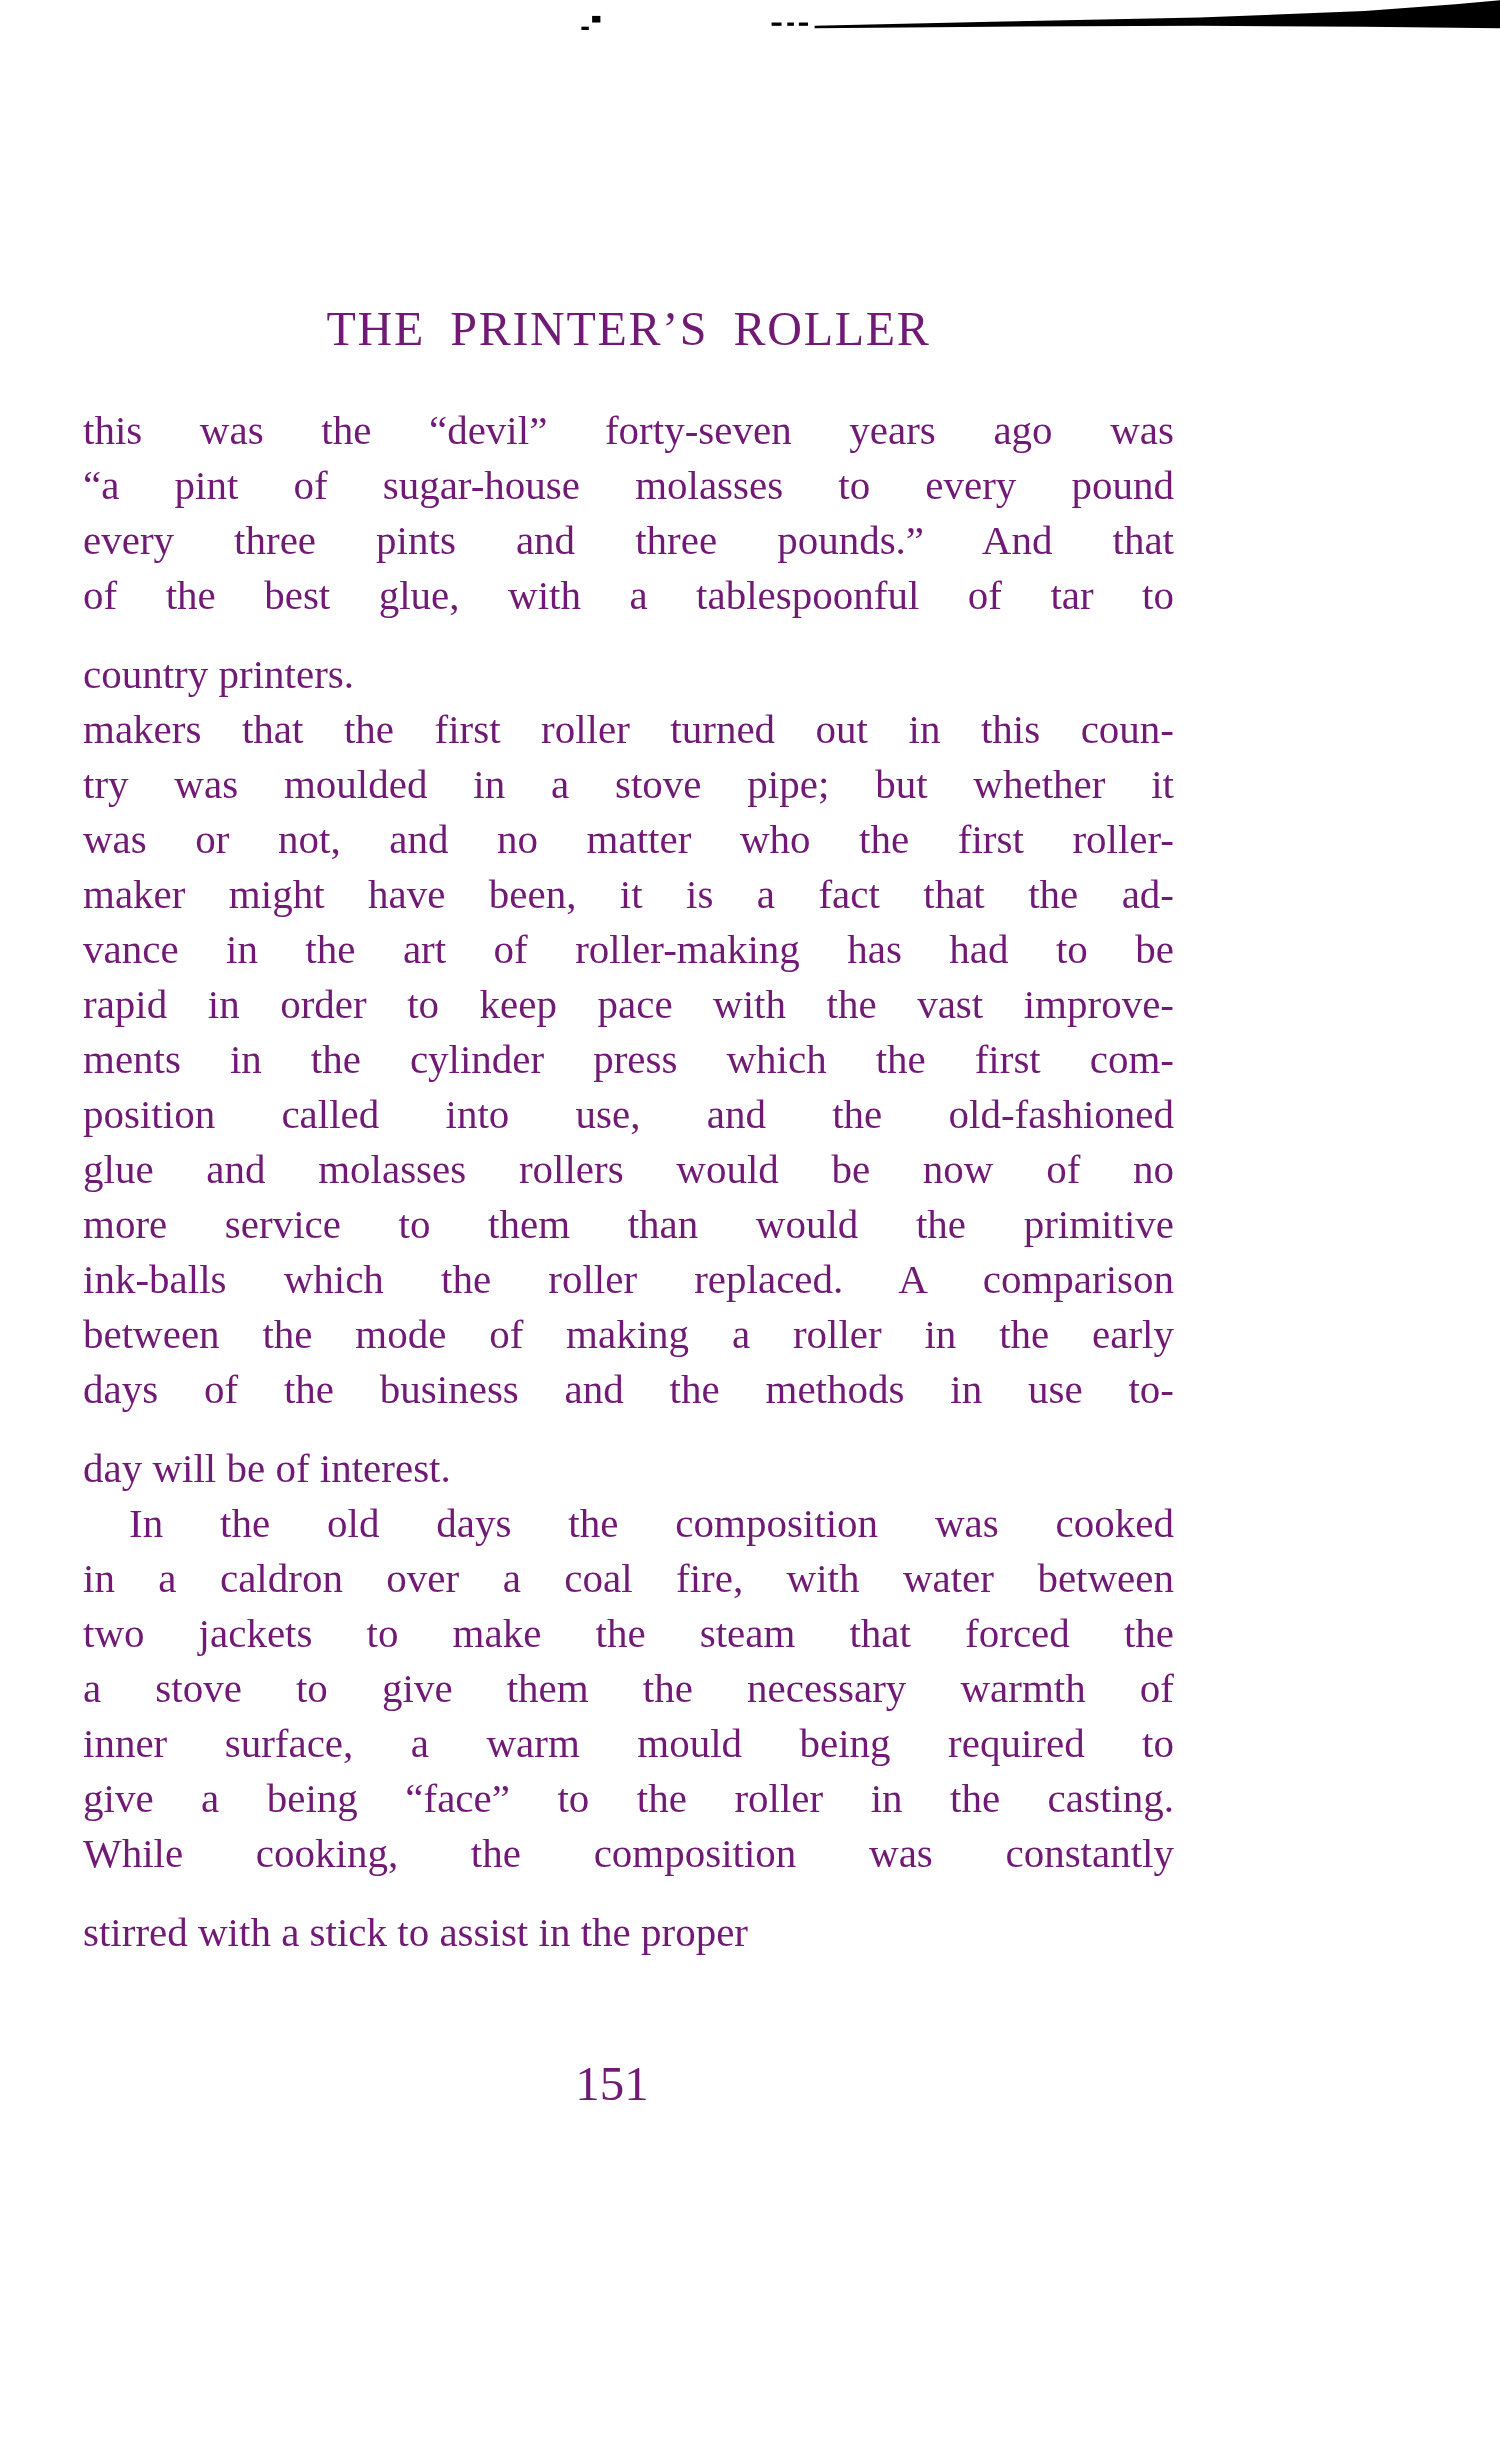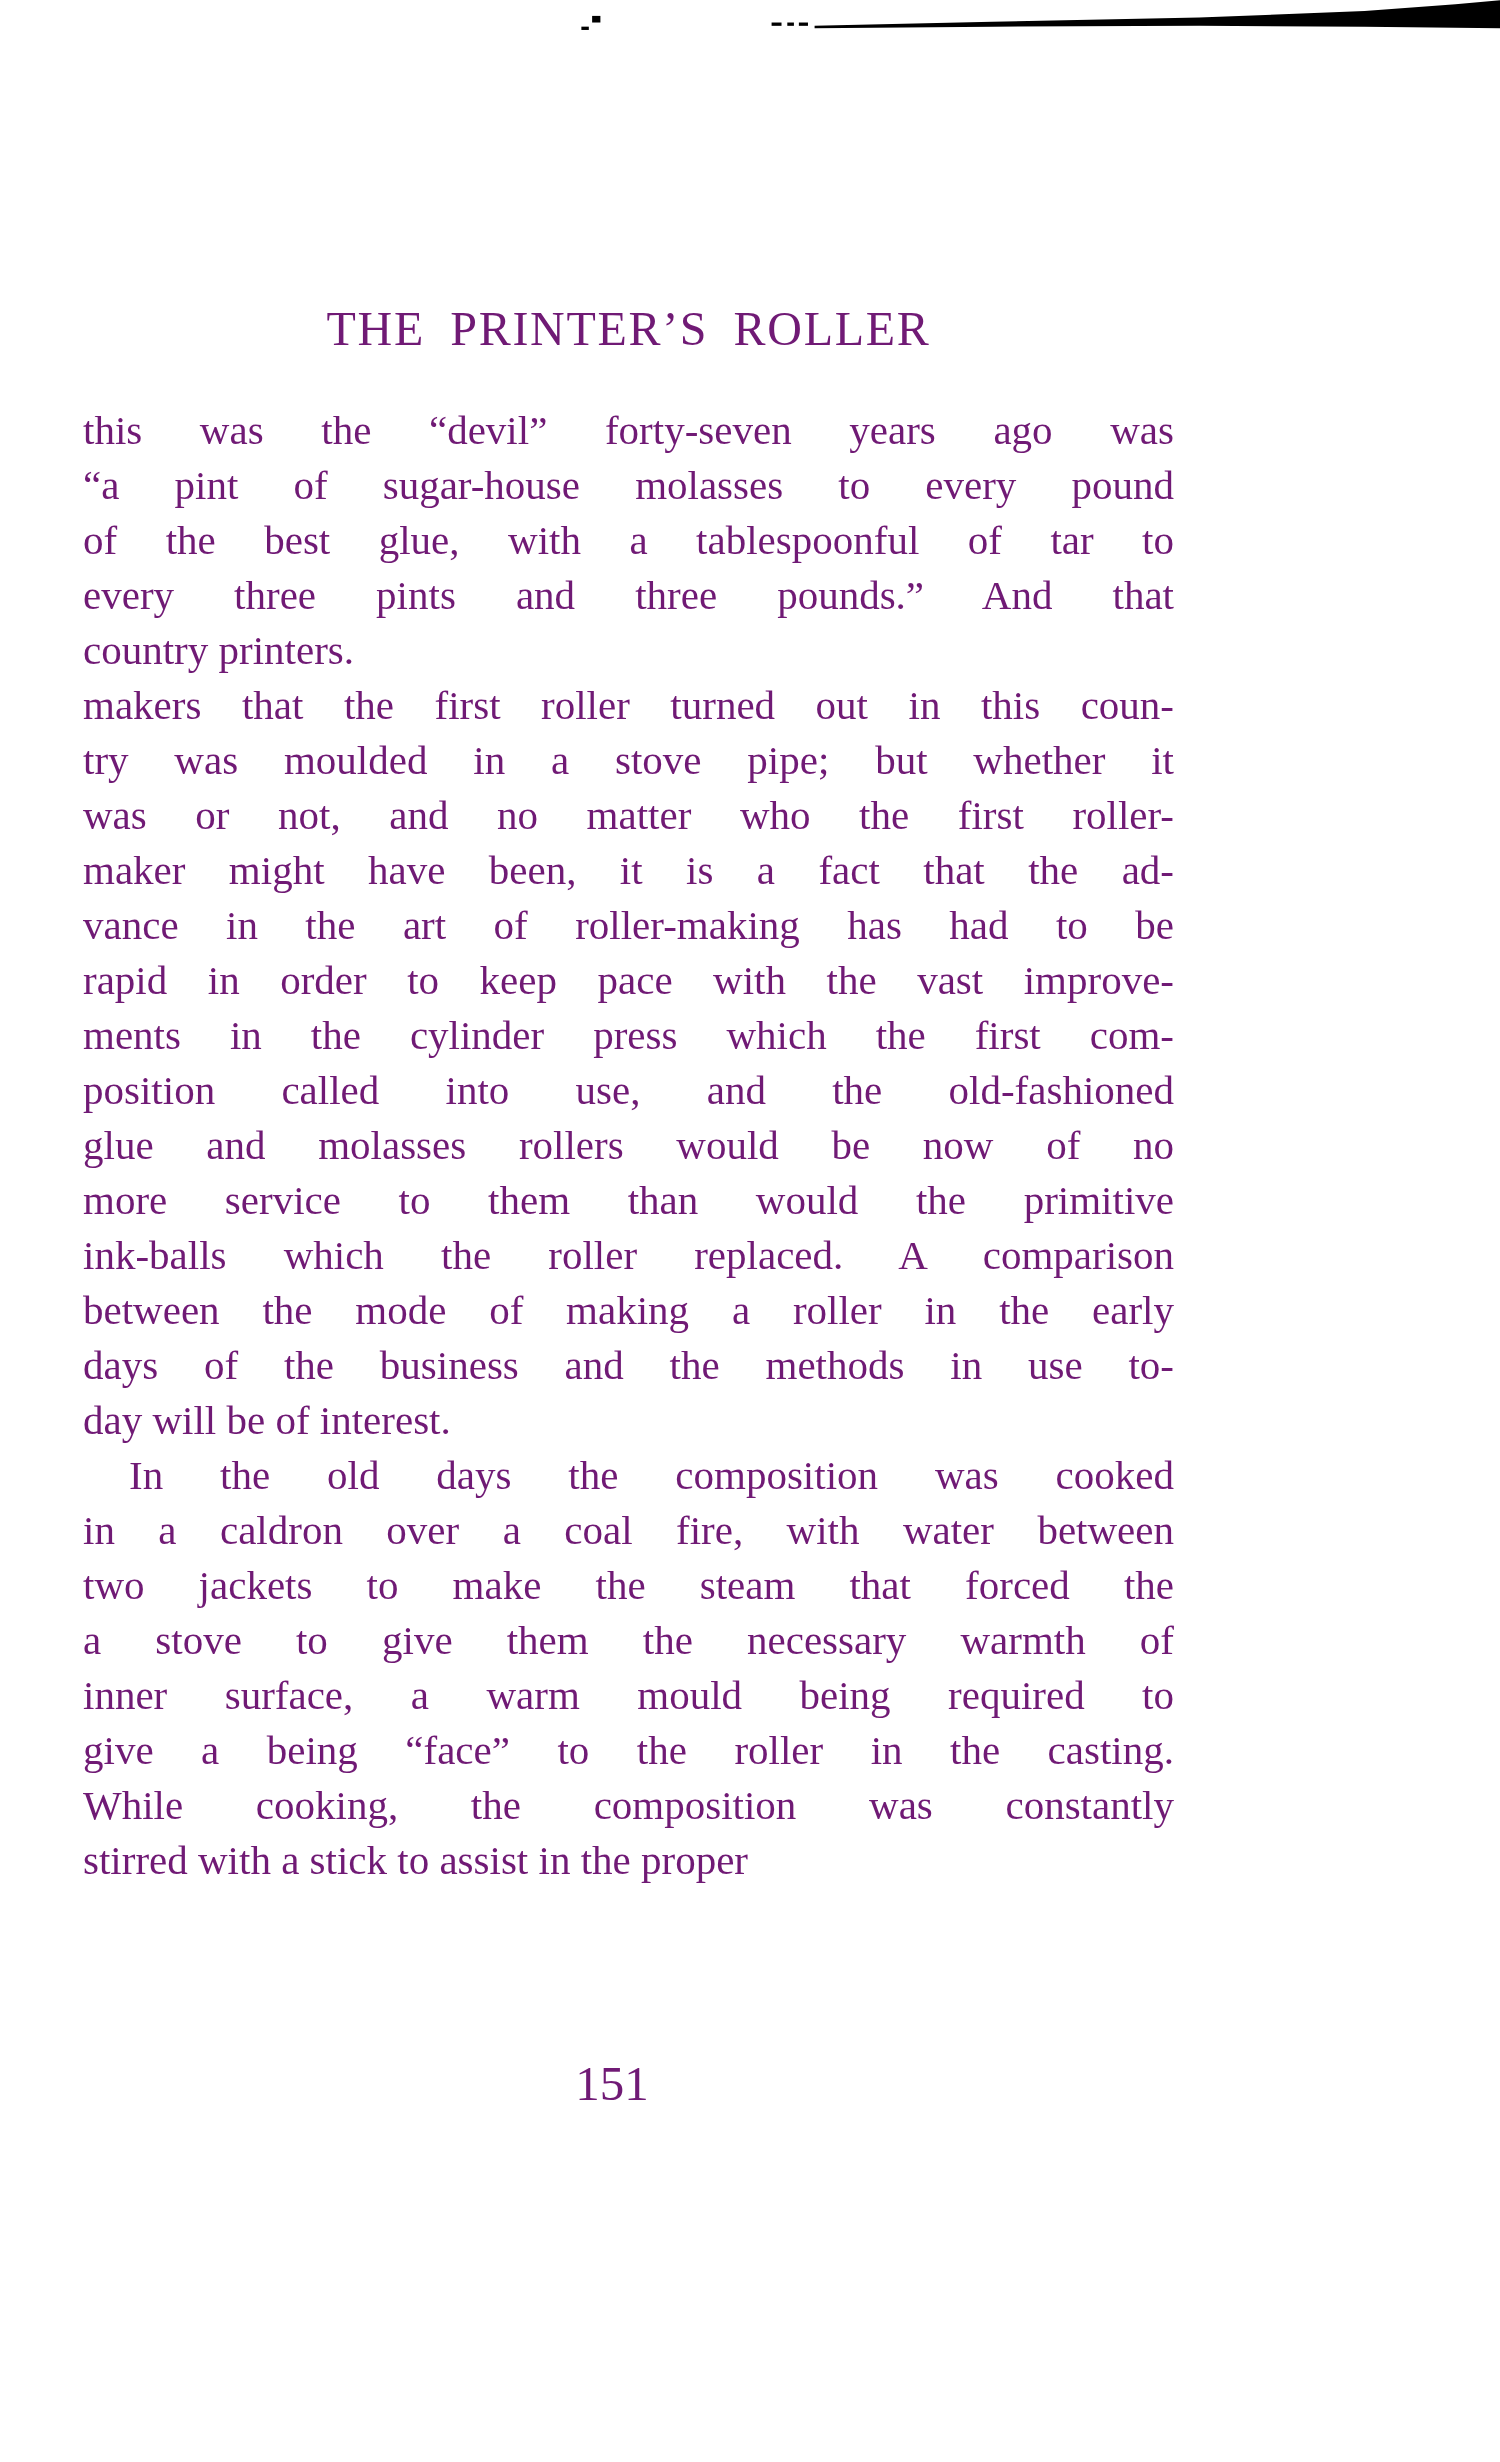--- a/index.html
+++ b/index.html
@@ -35,20 +35,21 @@
     width: 1091px;
     font-size: 41px;
     line-height: 55px;
   }
   .text-line {
     text-align: justify;
     text-align-last: justify;
   }
   .text-line.last {
     text-align-last: left;
+    margin-top: 24px;
   }
   .text-line.indent {
     text-indent: 46px;
   }
   .page-number {
     position: absolute;
     top: 2061px;
     left: 83px;
     width: 1058px;
     text-align: center;
@@ -74,22 +75,22 @@
     <rect x="966" y="27" width="11" height="4" fill="#000"></rect>
     <polygon fill="#000" points="985,31 1200,26 1450,21 1650,13 1760,5 1815,0 1815,34 1650,32 1450,31 1200,32 985,34">
     </polygon>
   </svg>
 
   <div class="running-title">THE PRINTER’S ROLLER</div>
 
   <div class="body-text" id="body-text">
       <div class="text-line">this was the “devil” forty-seven years ago was</div>
       <div class="text-line">“a pint of sugar-house molasses to every pound</div>
+      <div class="text-line">every three pints and three pounds.”  And that</div>
       <div class="text-line">of the best glue, with a tablespoonful of tar to</div>
-      <div class="text-line">every three pints and three pounds.”  And that</div>
       <div class="text-line last">country printers.</div>
       <div class="text-line">makers that the first roller turned out in this coun-</div>
       <div class="text-line">try was moulded in a stove pipe;  but whether it</div>
       <div class="text-line">was or not, and no matter who the first roller-</div>
       <div class="text-line">maker might have been, it is a fact that the ad-</div>
       <div class="text-line">vance in the art of roller-making has had to be</div>
       <div class="text-line">rapid in order to keep pace with the vast improve-</div>
       <div class="text-line">ments in the cylinder press which the first com-</div>
       <div class="text-line">position called into use, and the old-fashioned</div>
       <div class="text-line">glue and molasses rollers would be now of no</div>

